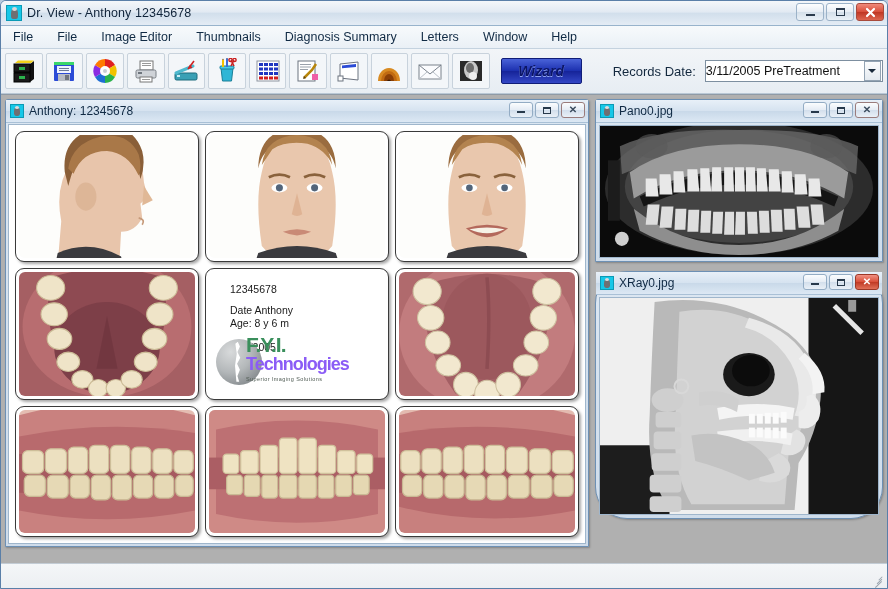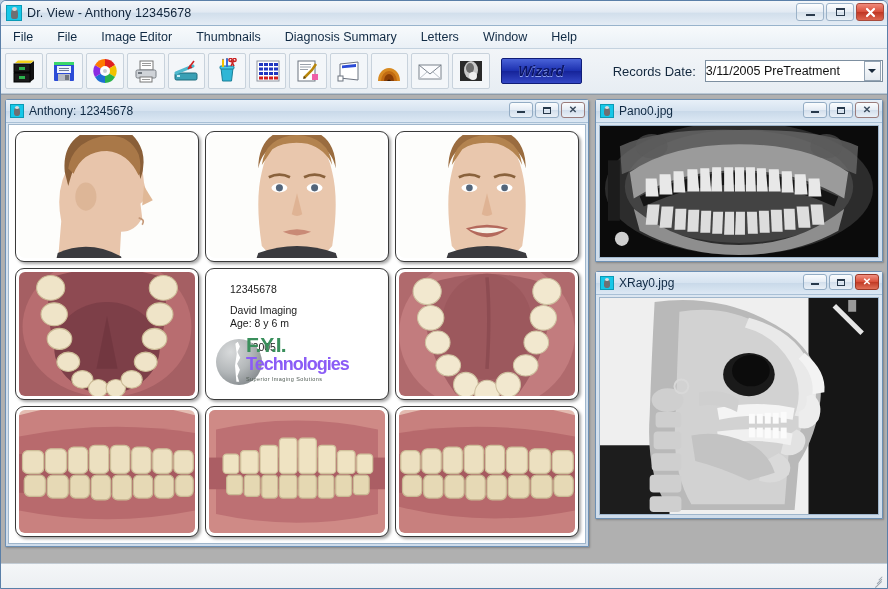--- a/index.html
+++ b/index.html
@@ -490,21 +490,21 @@
                   <ellipse cx="80" cy="39" rx="7.5" ry="6.5"></ellipse>
                     <ellipse cx="82" cy="24" rx="8" ry="7"></ellipse>
                 </g>
               </svg>
             </div>
           </div>
 
           <div class="infocard">
             <div class="ic-line">12345678</div>
             <div class="ic-gap"></div>
-            <div class="ic-line">David Imaging</div>
+            <div class="ic-line">Date Anthony</div>
             <div class="ic-line">Age: 8 y 6 m</div>
             <div class="ic-gap2"></div>
             <div class="ic-line">3/11/2005</div>
             <div class="logo-wrap">
               <div class="logo-ball"></div>
               <div class="logo-txt">
                 <div class="logo-l1">F.Y.I.</div>
                 <div class="logo-l2">Technologies</div>
                 <div class="logo-l3">Superior Imaging Solutions</div>
               </div>
@@ -697,21 +697,21 @@
             </g>
             <rect x="8" y="34" width="12" height="60" fill="#1c1c1c"></rect>
             <circle cx="22" cy="112" r="7" fill="#cfcfcf"></circle>
             <ellipse cx="52" cy="20" rx="16" ry="12" fill="#5a5a5a" opacity=".6"></ellipse>
             <ellipse cx="228" cy="20" rx="16" ry="12" fill="#5a5a5a" opacity=".6"></ellipse>
           </svg>
         </div>
       </div>
     </div>
 
-    <div class="child" style="left:594px;top:176px;width:288px;height:248px;">
+    <div class="child" style="left:594px;top:176px;width:288px;height:248px;border-radius:32px;">
       <div class="child-title">
         <div class="child-icon"></div>
         <div class="child-title-text">XRay0.jpg</div>
         <div class="child-btns">
           <div class="cb min">
               <span class="gl"></span>
             </div>
           <div class="cb max">
               <span class="gl"></span>
             </div>

